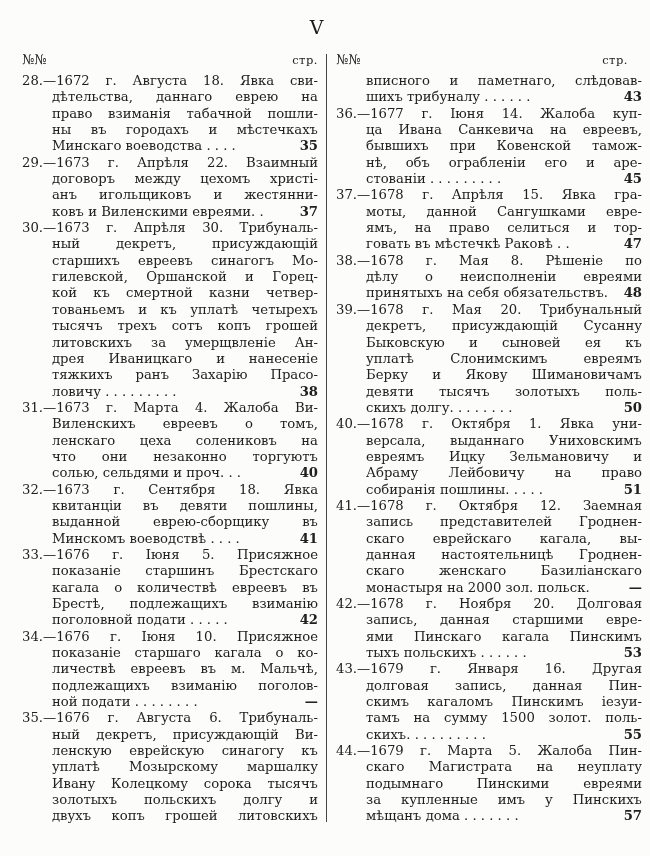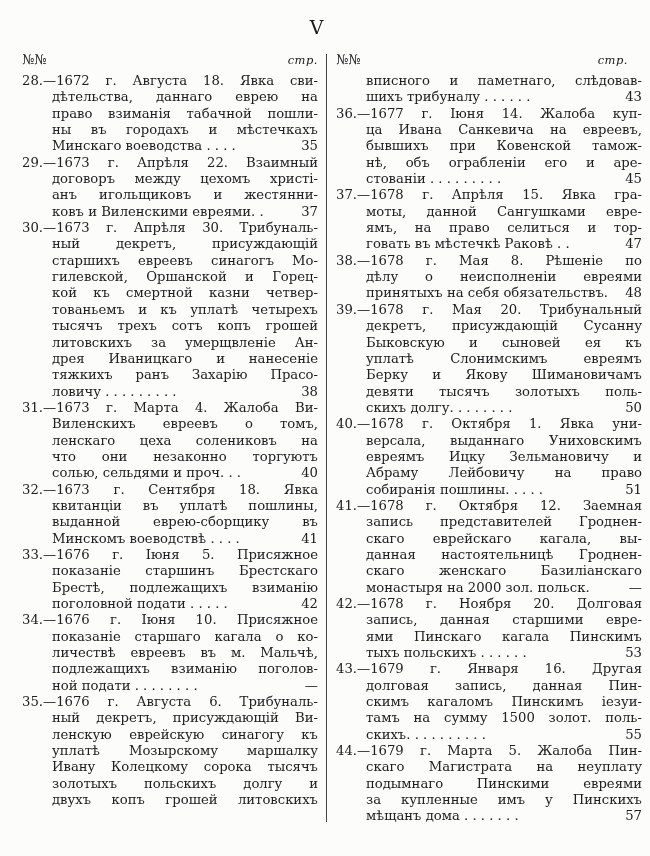--- a/index.html
+++ b/index.html
@@ -23,35 +23,35 @@
     position: absolute; top: 52px; left: 22px;
     width: 620px; display: flex;
   }
   .col-left  { width: 296px; margin-right: 18px; }
   .col-right { width: 306px; }
   .col-header {
     display: flex; justify-content: space-between; align-items: baseline;
     height: 16px; margin-bottom: 5px;
   }
   .nn  { font-size: 13px; }
-  .str { font-size: 11.5px; letter-spacing: 0.5px; font-style: italic; }
+  .str { font-size: 11.5px; letter-spacing: 0.5px; }
   .col-right .str { margin-right: 14px; }
   .entries { font-size: 13.2px; line-height: 16.35px; }
   .line {
     text-align: justify;
     text-align-last: justify;
     white-space: normal;
   }
   .line.indent { margin-left: 30px; }
   .final {
     display: flex; justify-content: space-between; align-items: center;
     margin-left: 30px;
   }
   .final .ftext { white-space: pre; overflow: hidden; }
-  .final .pagenum { padding-left: 6px; text-align: right; }
+  .final .pagenum { padding-left: 6px; text-align: right; font-weight: bold; }
 </style>
 </head>
 <body>
 
 <div class="page">
   <div class="roman">V</div>
   <div class="divider"></div>
   <div class="cols">
 
     <div class="col col-left">
@@ -100,30 +100,31 @@
             <div class="line indent">Виленскихъ евреевъ о томъ,</div>
             <div class="line indent">ленскаго цеха солениковъ на</div>
             <div class="line indent">что они незаконно торгуютъ</div>
             <div class="final">
               <span class="ftext">солью, сельдями и проч. . .</span>
               <span class="pagenum">40</span>
             </div>
           </div>
           <div class="entry">
             <div class="line">32.—1673 г. Сентября 18. Явка</div>
-            <div class="line indent">квитанціи въ уплатѣ пошлины,</div>
+            <div class="line indent">квитанціи въ девяти пошлины,</div>
             <div class="line indent">выданной еврею-сборщику въ</div>
             <div class="final">
               <span class="ftext">Минскомъ воеводствѣ . . . .</span>
               <span class="pagenum">41</span>
             </div>
           </div>
           <div class="entry">
             <div class="line">33.—1676 г. Іюня 5. Присяжное</div>
             <div class="line indent">показаніе старшинъ Брестскаго</div>
+            <div class="line indent">кагала о количествѣ евреевъ въ</div>
             <div class="line indent">Брестѣ, подлежащихъ взиманію</div>
             <div class="final">
               <span class="ftext">поголовной подати . . . . .</span>
               <span class="pagenum">42</span>
             </div>
           </div>
           <div class="entry">
             <div class="line">34.—1676 г. Іюня 10. Присяжное</div>
             <div class="line indent">показаніе старшаго кагала о ко-</div>
             <div class="line indent">личествѣ евреевъ въ м. Мальчѣ,</div>

